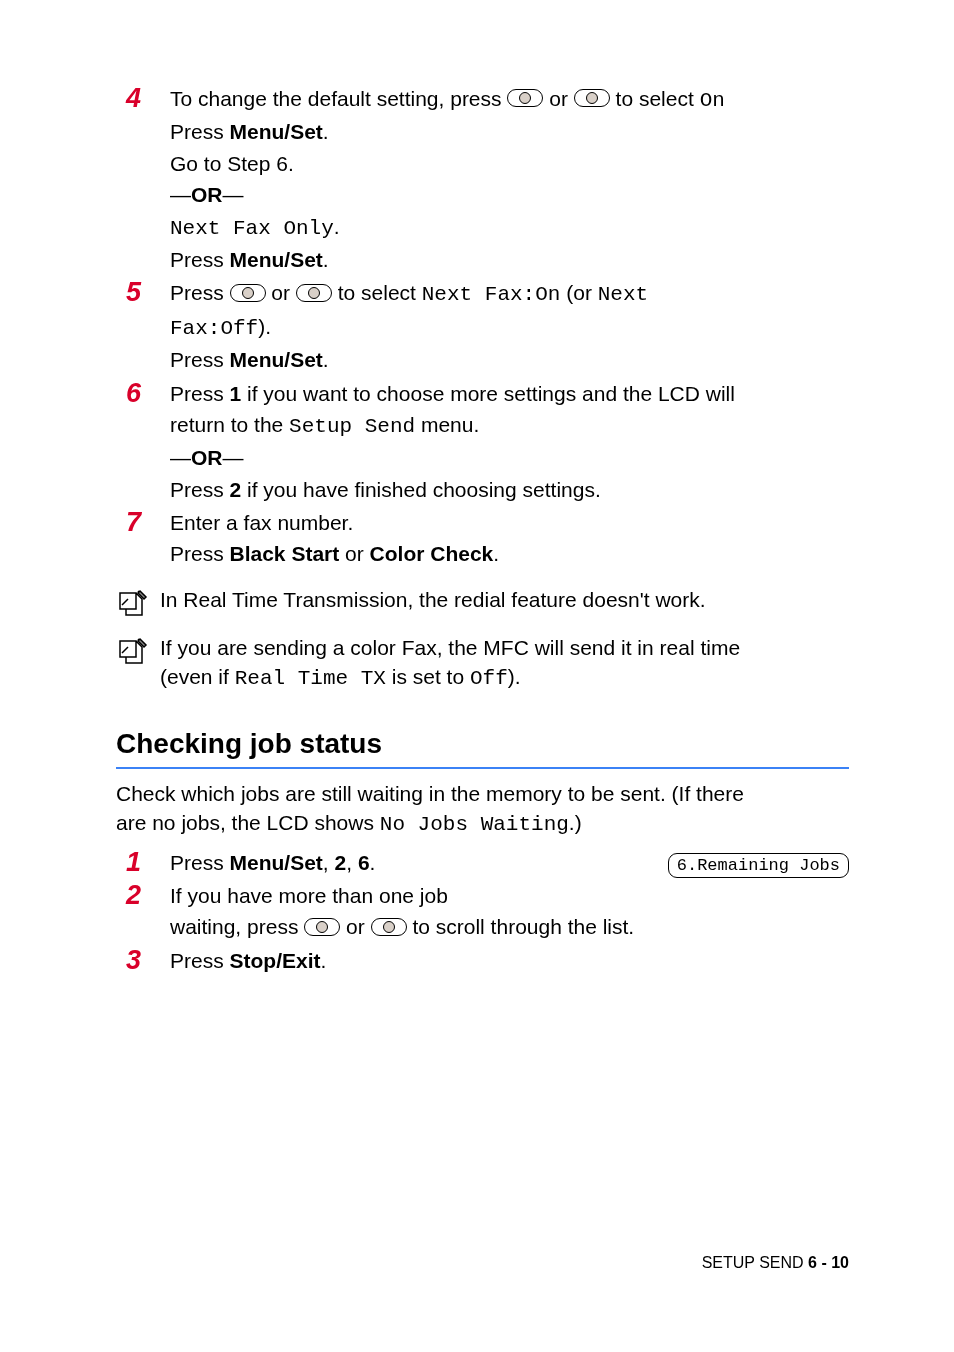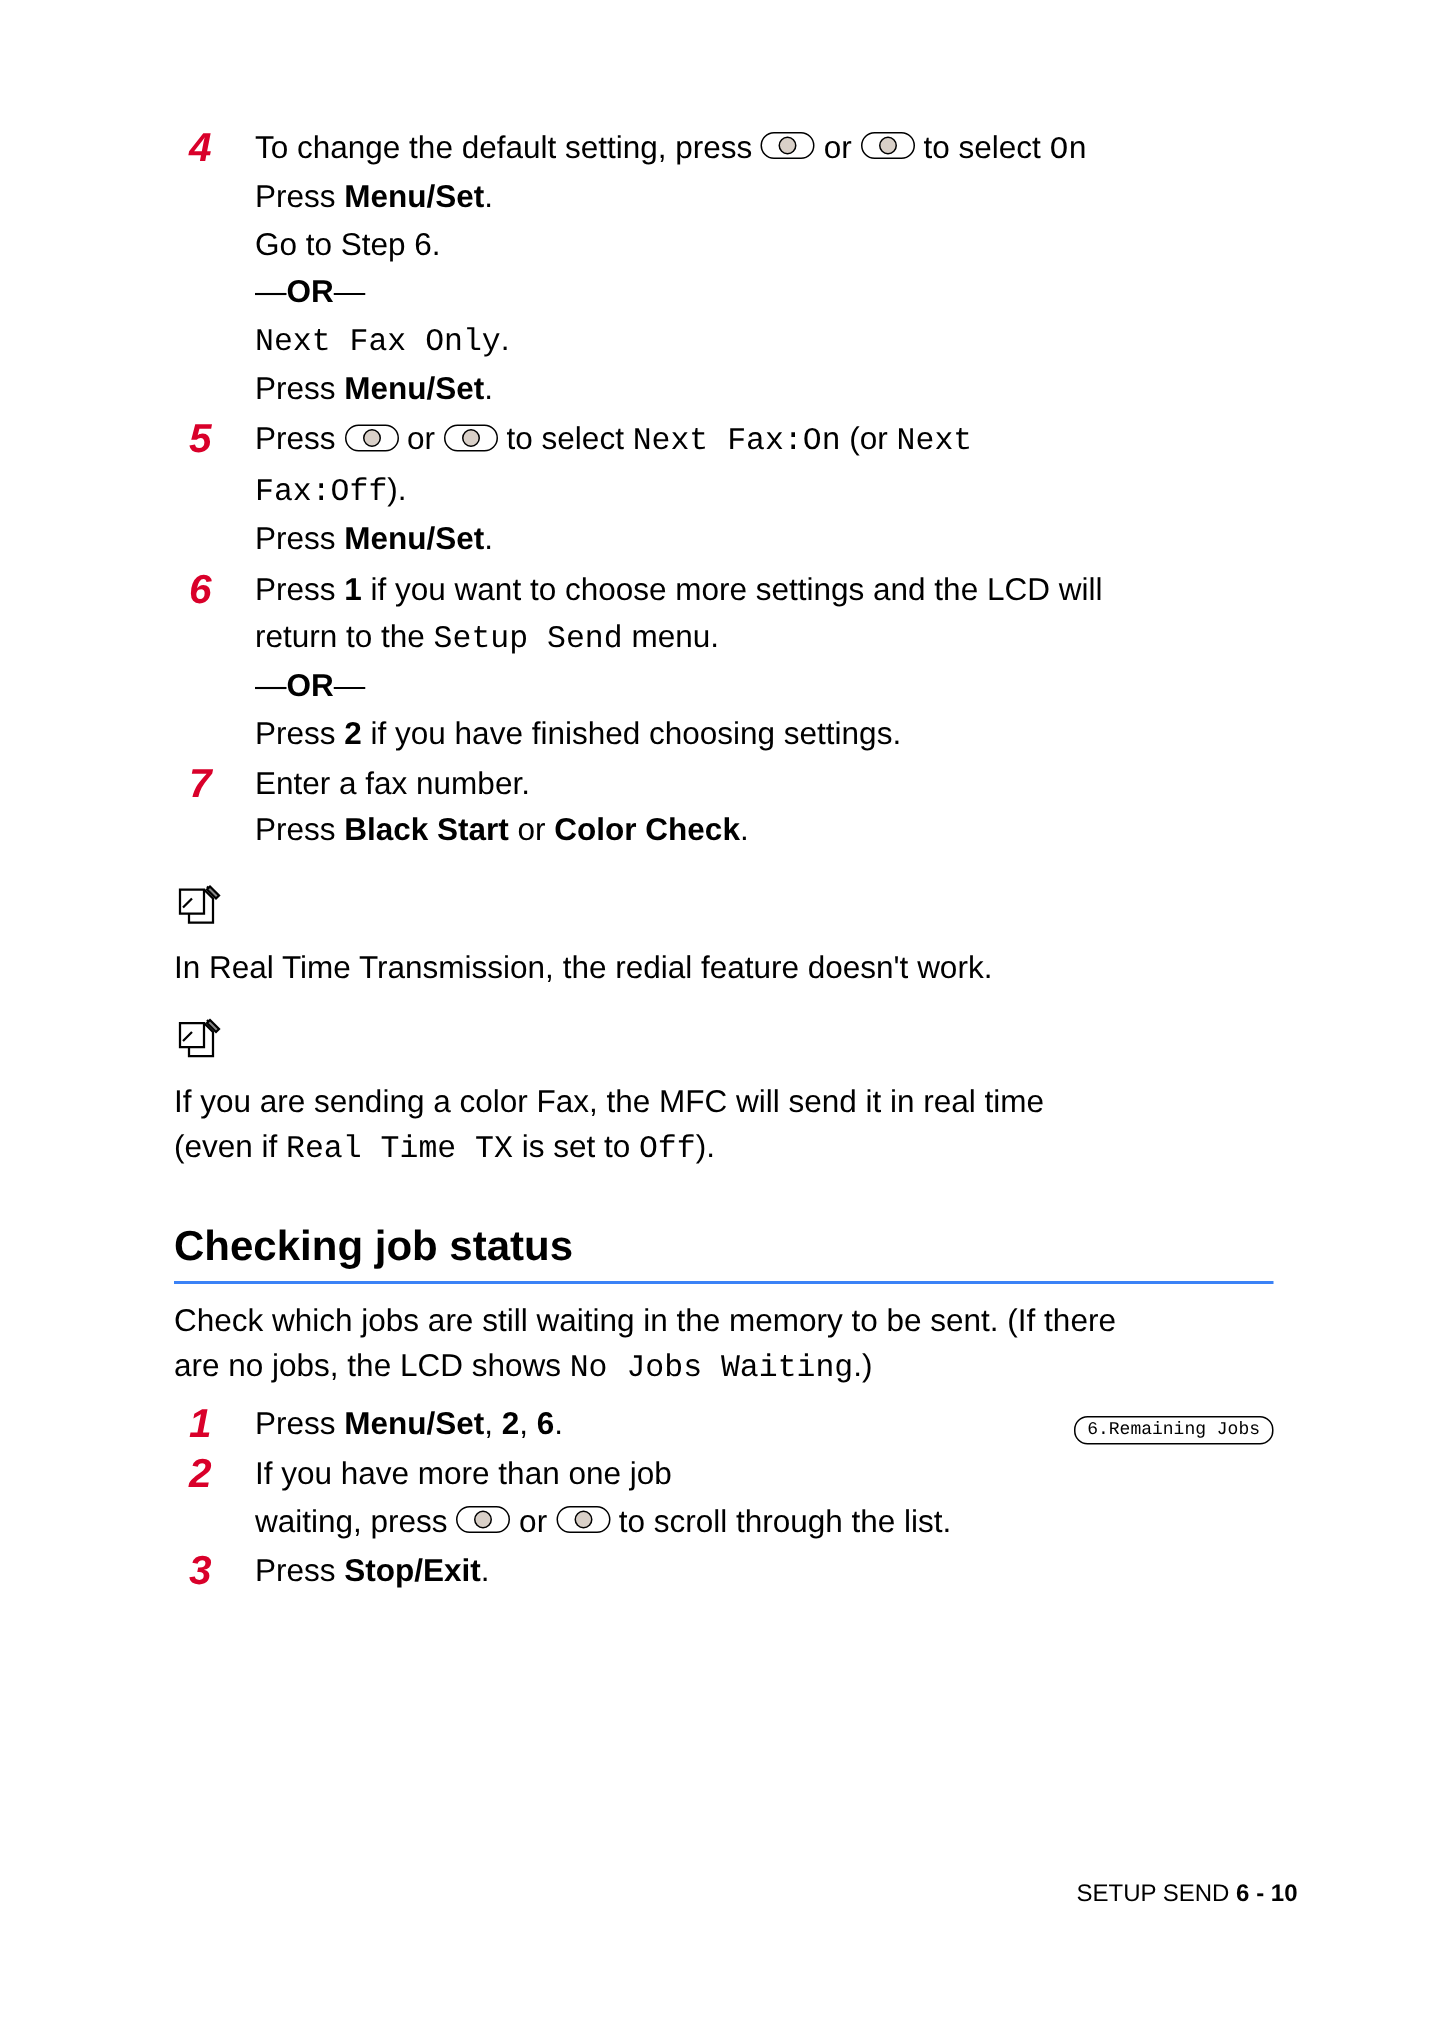--- a/index.html
+++ b/index.html
@@ -62,21 +62,20 @@
     height: 10px;
     border-radius: 50%;
     background: #d9d0c8;
     border: 1px solid #000;
     display: block;
   }
   .note-row {
     display: flex;
     align-items: flex-start;
     margin-top: 14px;
-    flex-direction: column;
   }
   .note-icon {
     width: 44px;
     flex: 0 0 44px;
     display: flex;
     justify-content: flex-start;
     padding-top: 2px;
     margin-left: 0px;
   }
   .note-icon svg { width: 32px; height: 32px; }
@@ -87,31 +86,31 @@
     margin: 30px 0 4px 0;
     padding-bottom: 4px;
     border-bottom: 2px solid #3b82f6;
   }
   .lcd-box {
     display: inline-block;
     border: 1.5px solid #000;
     border-radius: 9px;
     padding: 0px 8px;
     font-family: "Courier New", Courier, monospace;
-    font-size: 12px;
+    font-size: 17px;
     line-height: 1.4;
   }
   .lcd-wrap {
     float: right;
     margin-top: 2px;
   }
   .footer {
     position: absolute;
     bottom: 78px;
-    right: 89px;
+    right: 105px;
     font-size: 16px;
   }
   .footer .pg { font-weight: bold; }
   p { margin: 2px 0; }
 </style>
 </head>
 <body>
 
 <div class="page">
 

